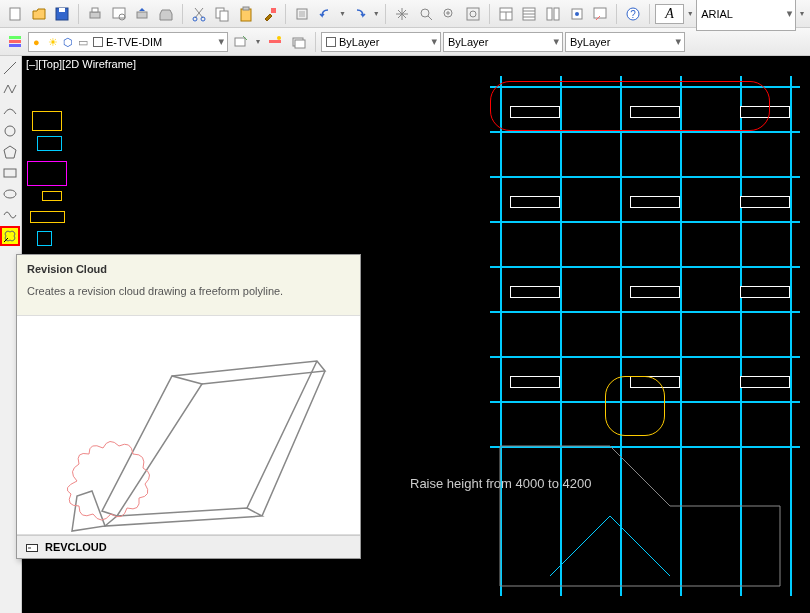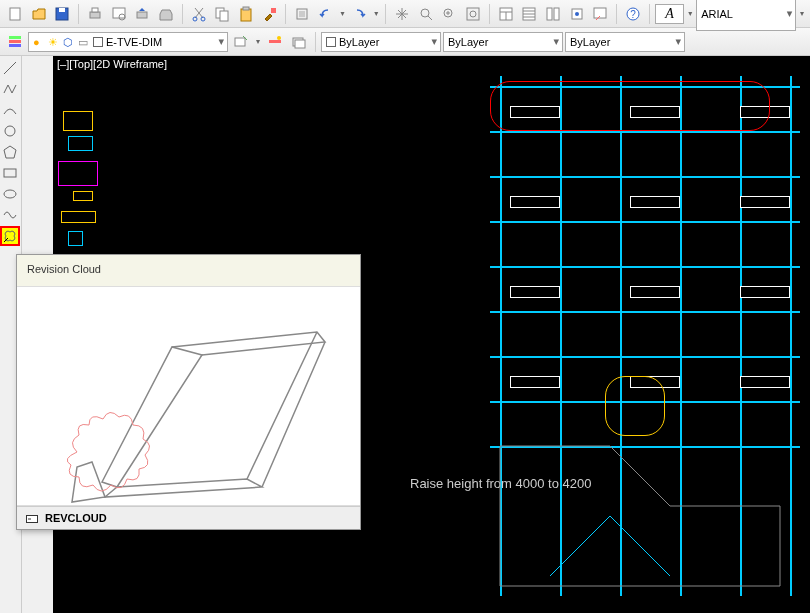--- a/index.html
+++ b/index.html
@@ -16,41 +16,41 @@
   
   .layer-select { height: 20px; border: 1px solid #aaa; background: #fff; padding: 0 14px 0 4px; font-size: 11px; min-width: 200px; position: relative; display: flex; align-items: center; gap: 3px; }
   .layer-select::after { content: '▾'; position: absolute; right: 3px; color: #666; }
   .layer-select.wide { min-width: 120px; }
   
   .mini-icon { width: 12px; height: 12px; display: inline-block; }
   .bulb { color: #fa0; }
   .sun { color: #fc0; }
   .sq { width: 10px; height: 10px; border: 1px solid #666; display: inline-block; }
   
-  .workspace { position: absolute; top: 56px; left: 0; right: 0; bottom: 0; display: flex; gap: 31px; }
+  .workspace { position: absolute; top: 56px; left: 0; right: 0; bottom: 0; display: flex; }
   .left-tools { width: 22px; background: #f0f0f0; border-right: 1px solid #ccc; display: flex; flex-direction: column; gap: 1px; padding-top: 2px; }
   .lt-btn { width: 20px; height: 20px; display: flex; align-items: center; justify-content: center; cursor: pointer; }
   .lt-btn.active { background: #ff0; border: 2px solid #f00; }
   
   .canvas { flex: 1; background: #000; position: relative; overflow: hidden; }
   .view-label { position: absolute; top: 2px; left: 4px; color: #fff; font-size: 11px; z-index: 5; }
   
   .drawing-left { position: absolute; top: 20px; left: 0; width: 80px; height: 200px; }
   .dl-rect { position: absolute; border: 1px solid #0cf; }
   
   .drawing-main { position: absolute; top: 0; right: 0; width: 340px; height: 560px; }
   .grid-line-h { position: absolute; left: 20px; right: 10px; height: 2px; background: #0cf; }
   .grid-line-v { position: absolute; top: 20px; bottom: 20px; width: 2px; background: #0cf; }
   .grid-box { position: absolute; width: 50px; height: 12px; border: 1px solid #fff; font-size: 6px; color: #fff; text-align: center; background: #000; }
   .anno-text { position: absolute; color: #ccc; font-size: 13px; text-align: right; }
   .revcloud-path { position: absolute; border: 2px dashed #f00; border-radius: 20px; }
   
   .tooltip { position: absolute; top: 254px; left: 16px; width: 345px; background: #f5f5e8; border: 1px solid #999; box-shadow: 2px 2px 6px rgba(0,0,0,0.3); z-index: 100; font-size: 11px; padding: 0; }
   .tooltip-body { padding: 8px 10px; }
-  .tooltip h3 { font-size: 11px; font-weight: normal; margin-bottom: 3px; color: #333; }
+  .tooltip h3 { font-size: 11px; font-weight: bold; margin-bottom: 9px; color: #333; }
   .tooltip p { margin-bottom: 8px; color: #555; line-height: 1.4; }
   .tooltip-img { height: 220px; background: #fff; border-top: 1px solid #ddd; border-bottom: 1px solid #ddd; position: relative; }
   .tooltip-footer { padding: 4px 8px; background: #eee; display: flex; align-items: center; gap: 6px; border-top: 1px solid #ccc; }
   
   svg { display: block; }
 </style>
 </head>
 <body>
 
 <div class="toolbar-row">
@@ -365,20 +365,21 @@
         <path d="M10 10 L120 10 L180 70 L290 70 L290 150 L10 150 Z" fill="none" stroke="#888" stroke-width="1"></path>
         <path d="M60 140 L120 80 L180 140" fill="none" stroke="#0cf"></path>
       </svg>
     </div>
   </div>
 </div>
 
 <div class="tooltip">
   <div class="tooltip-body">
     <h3>Revision Cloud</h3>
+    <p>Creates a revision cloud drawing a freeform polyline.</p>
   </div>
   <div class="tooltip-img">
     <svg width="345" height="220" viewBox="0 0 345 220">
 
       <path d="M85 195 L155 60 L185 68 L100 200 Z" fill="none" stroke="#888" stroke-width="1.5"></path>
       <path d="M155 60 L300 45 L308 55 L185 68" fill="none" stroke="#888" stroke-width="1.5"></path>
       <path d="M100 200 L230 192 L245 200 L88 210 Z" fill="none" stroke="#888" stroke-width="1.5"></path>
       <path d="M230 192 L300 45 M245 200 L308 55" fill="none" stroke="#888" stroke-width="1.5"></path>
       <path d="M75 175 L88 210 L55 215 L60 180 Z" fill="none" stroke="#888" stroke-width="1.5"></path>
 

